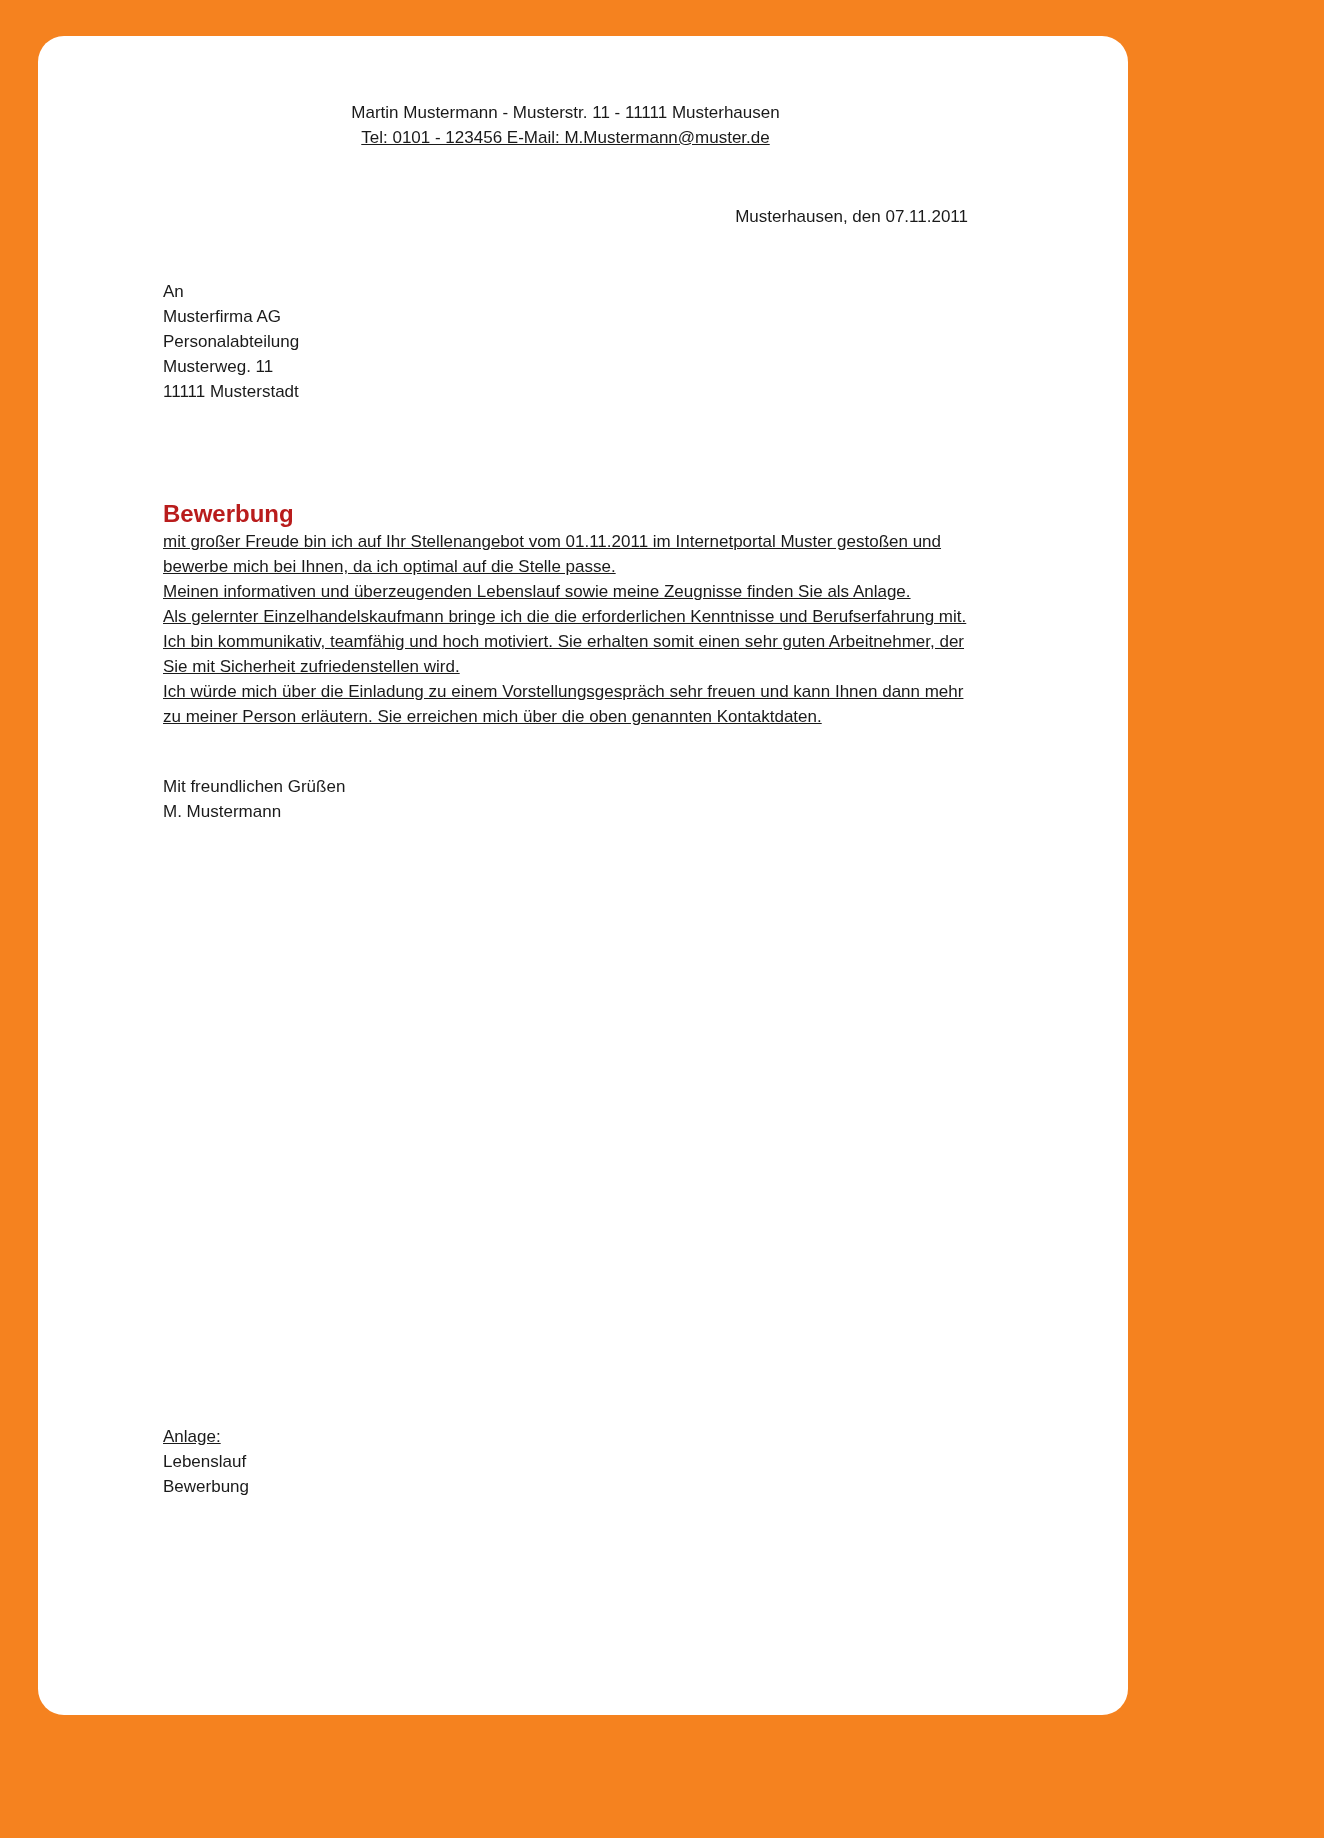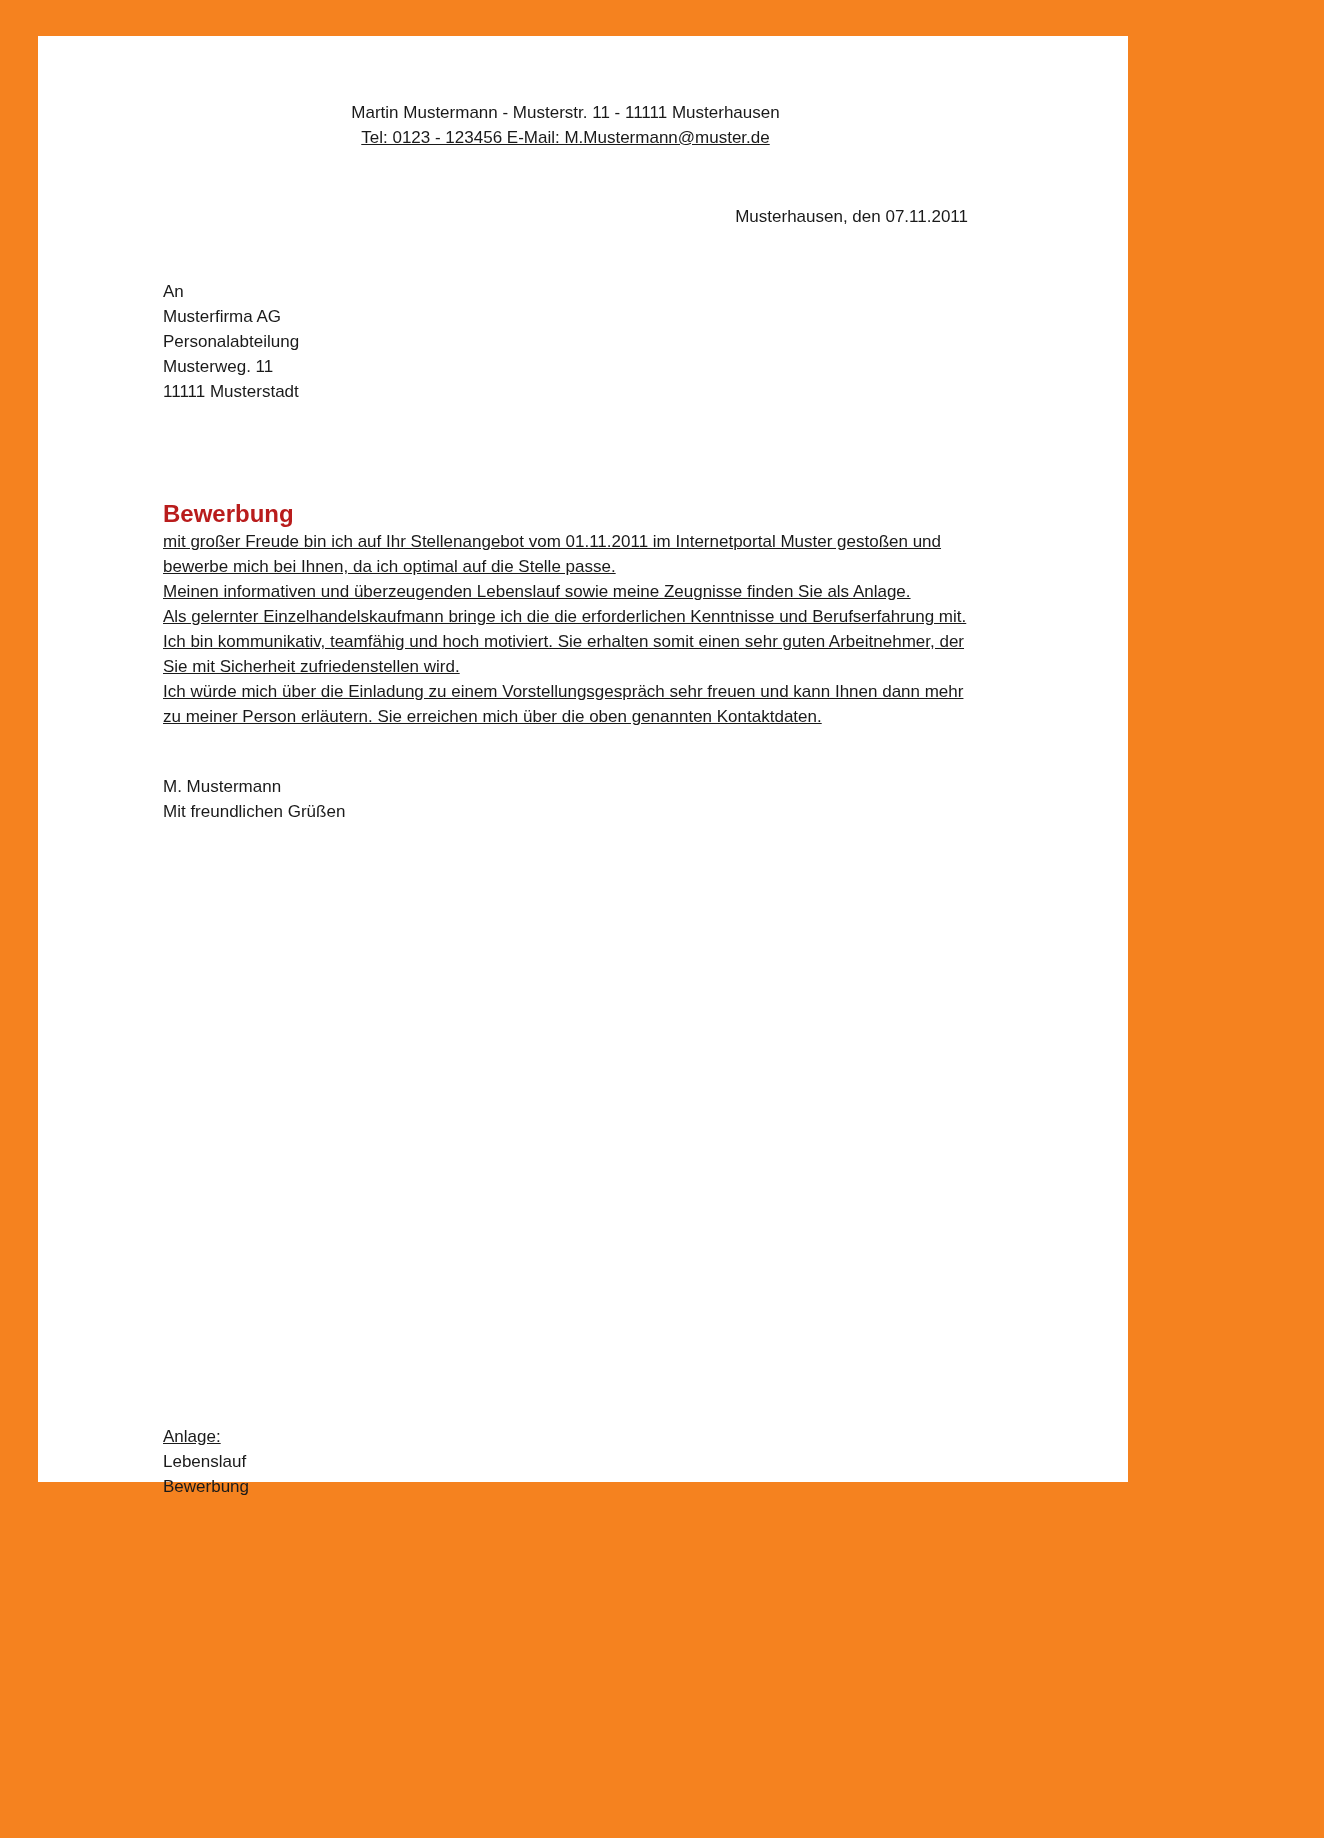--- a/index.html
+++ b/index.html
@@ -8,22 +8,23 @@
     background: #f5821f;
     font-family: "Liberation Sans", sans-serif;
     color: #1a1a1a;
     position: relative;
   }
   .page {
     position: absolute;
     left: 38px;
     top: 36px;
     width: 1090px;
-    height: 1446px;
+    height: 1679px;
     background: #ffffff;
+    border-radius: 26px;
   }
   .content {
     padding: 64px 160px 0 125px;
     font-size: 17px;
     line-height: 25px;
   }
   .sender-header {
     text-align: center;
   }
   .sender-header .contact {
@@ -64,21 +65,21 @@
   }
 </style>
 </head>
 <body>
 
 <div class="page">
   <div class="content">
 
     <div class="sender-header">
       <div>Martin Mustermann - Musterstr. 11 - 11111 Musterhausen</div>
-      <div class="contact">Tel: 0123 - 123456 E-Mail: M.Mustermann@muster.de</div>
+      <div class="contact">Tel: 0101 - 123456 E-Mail: M.Mustermann@muster.de</div>
     </div>
 
     <div class="date-line">Musterhausen, den 07.11.2011</div>
 
     <div class="recipient">
       <div>An</div>
       <div>Musterfirma AG</div>
       <div>Personalabteilung</div>
       <div>Musterweg. 11</div>
       <div>11111 Musterstadt</div>
@@ -86,22 +87,22 @@
 
     <div class="subject">Bewerbung</div>
 
 
     <p class="para">mit großer Freude bin ich auf Ihr Stellenangebot vom 01.11.2011 im Internetportal Muster gestoßen und bewerbe mich bei Ihnen, da ich optimal auf die Stelle passe.</p>
     <p class="para">Meinen informativen und überzeugenden Lebenslauf sowie meine Zeugnisse finden Sie als Anlage.</p>
     <p class="para">Als gelernter Einzelhandelskaufmann bringe ich die die erforderlichen Kenntnisse und Berufserfahrung mit. Ich bin kommunikativ, teamfähig und hoch motiviert. Sie erhalten somit einen sehr guten Arbeitnehmer, der Sie mit Sicherheit zufriedenstellen wird.</p>
     <p class="para">Ich würde mich über die Einladung zu einem Vorstellungsgespräch sehr freuen und kann Ihnen dann mehr zu meiner Person erläutern. Sie erreichen mich über die oben genannten Kontaktdaten.</p>
 
     <div class="closing">
+      <div>Mit freundlichen Grüßen</div>
       <div>M. Mustermann</div>
-      <div>Mit freundlichen Grüßen</div>
     </div>
 
   </div>
 
   <div class="attachments">
     <div class="label">Anlage:</div>
     <div>Lebenslauf</div>
     <div>Bewerbung</div>
   </div>
 </div>

